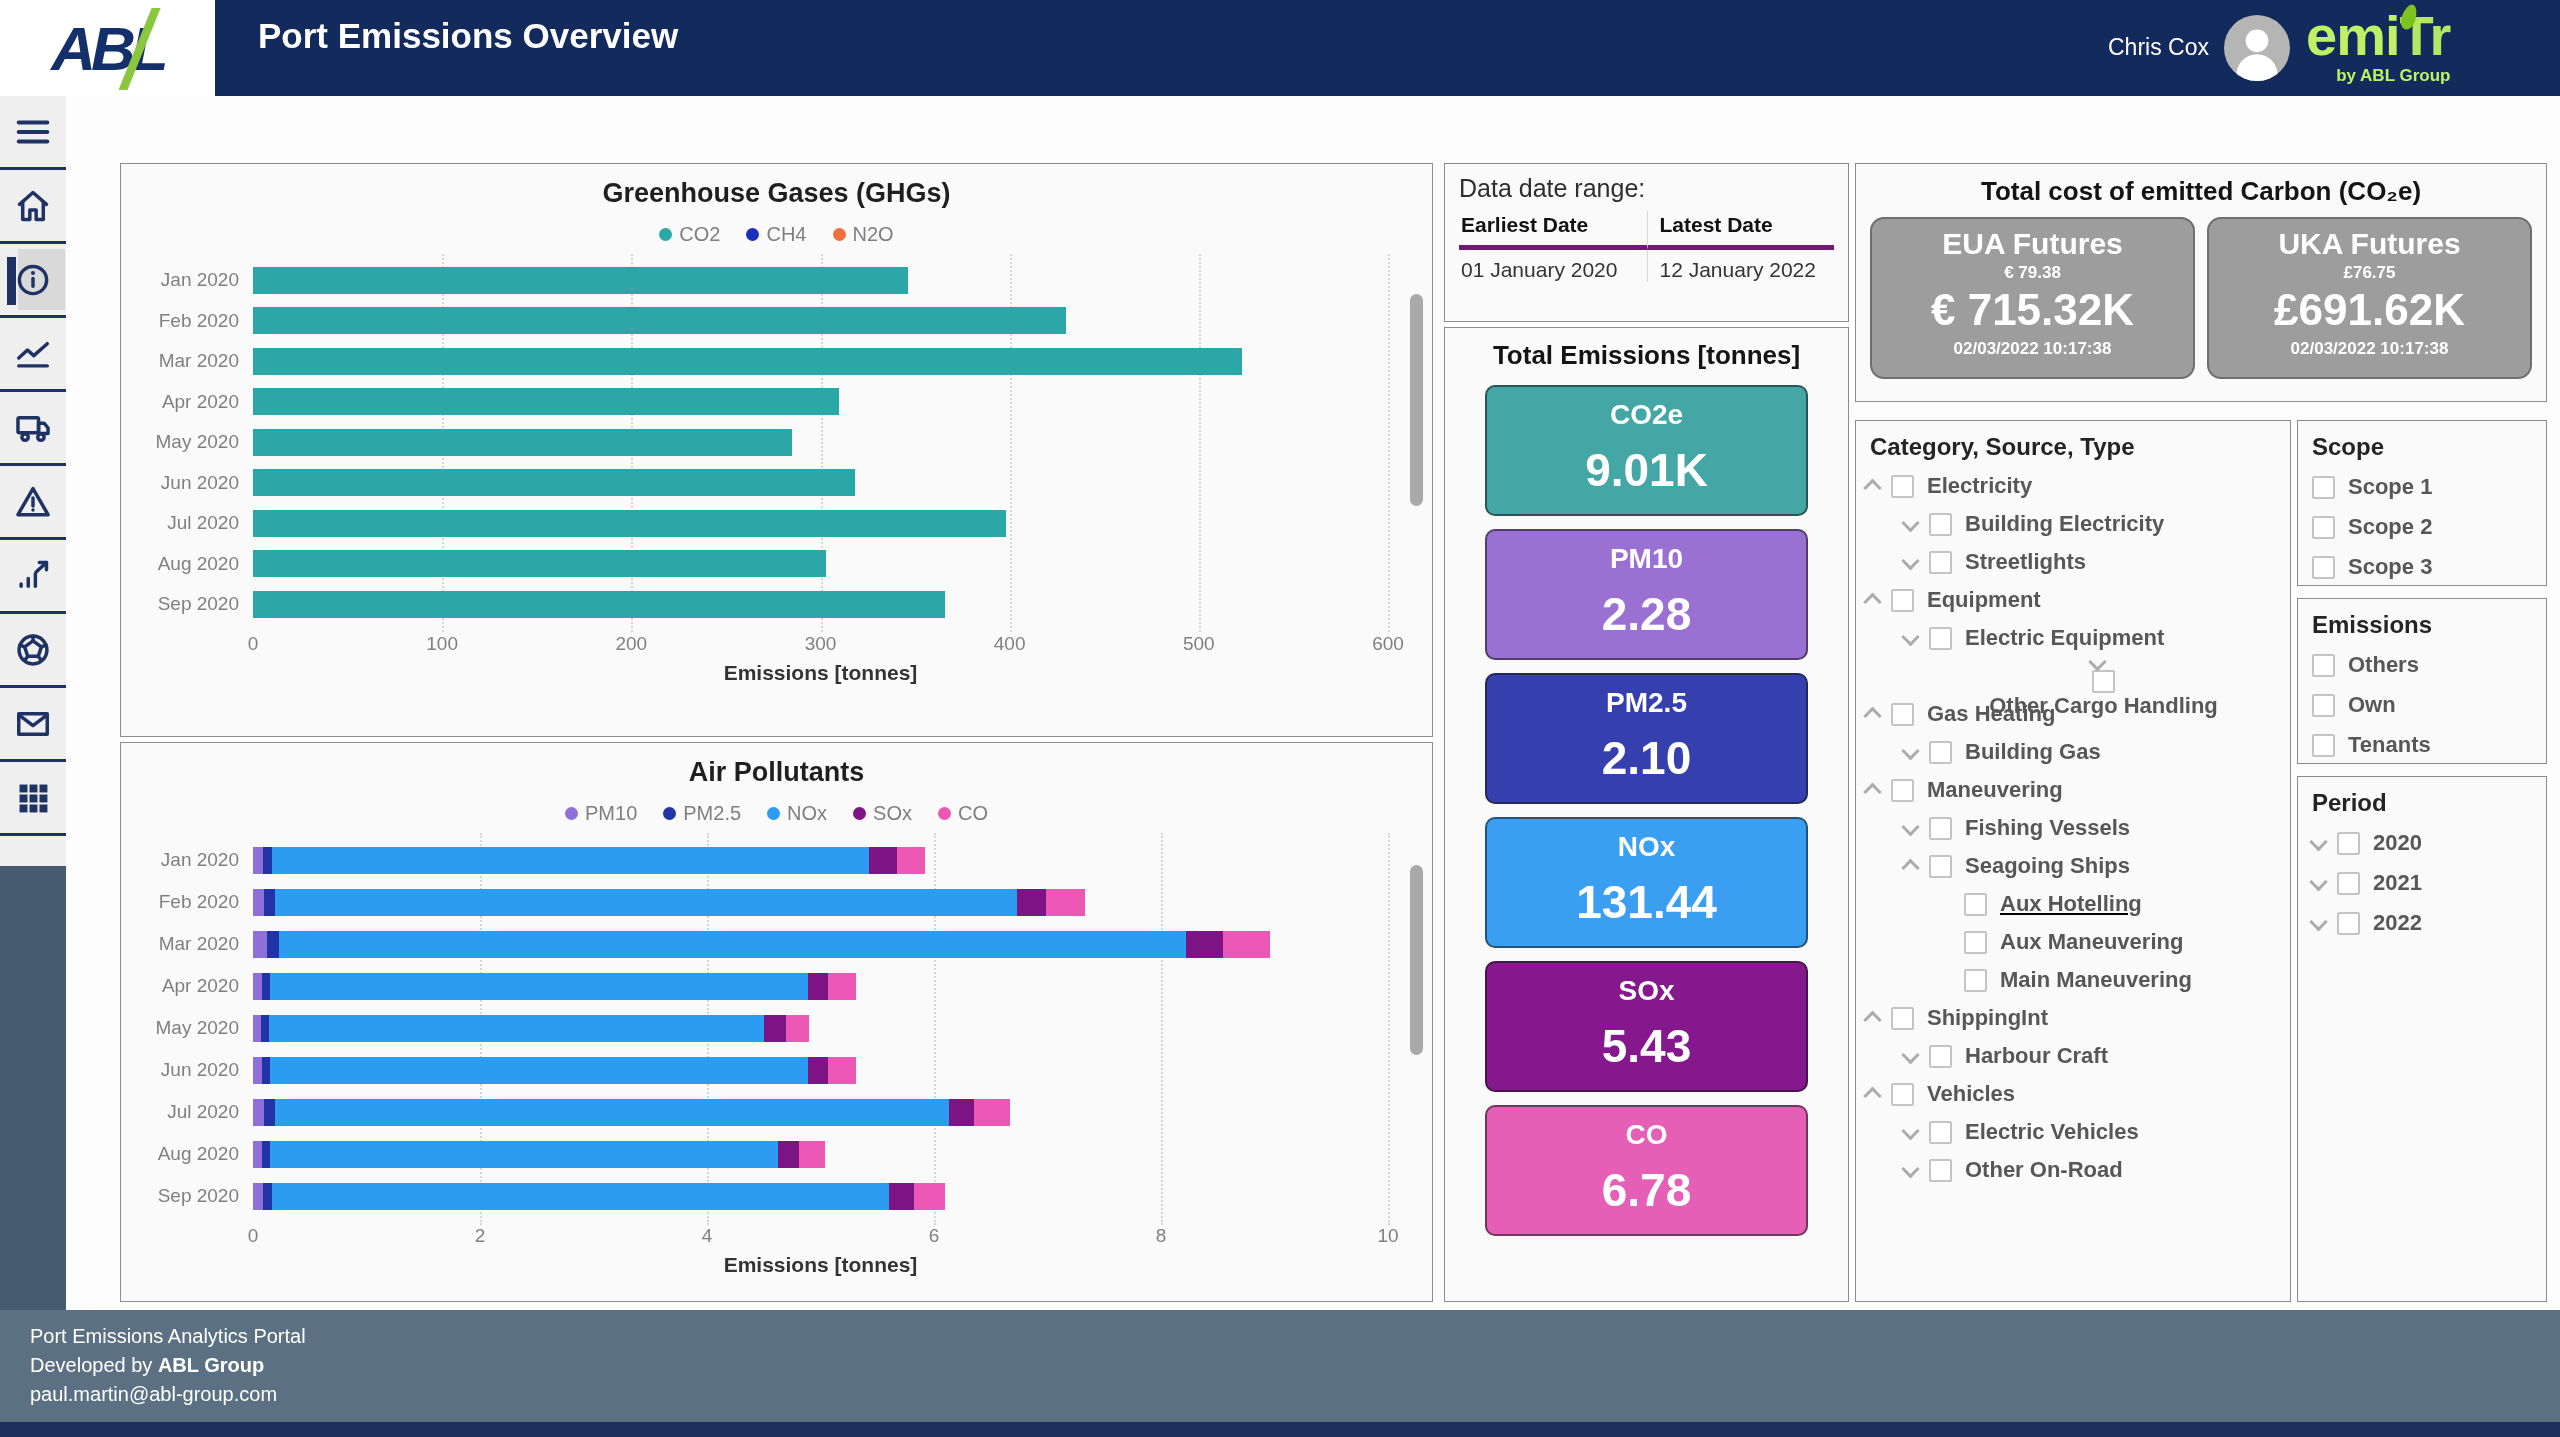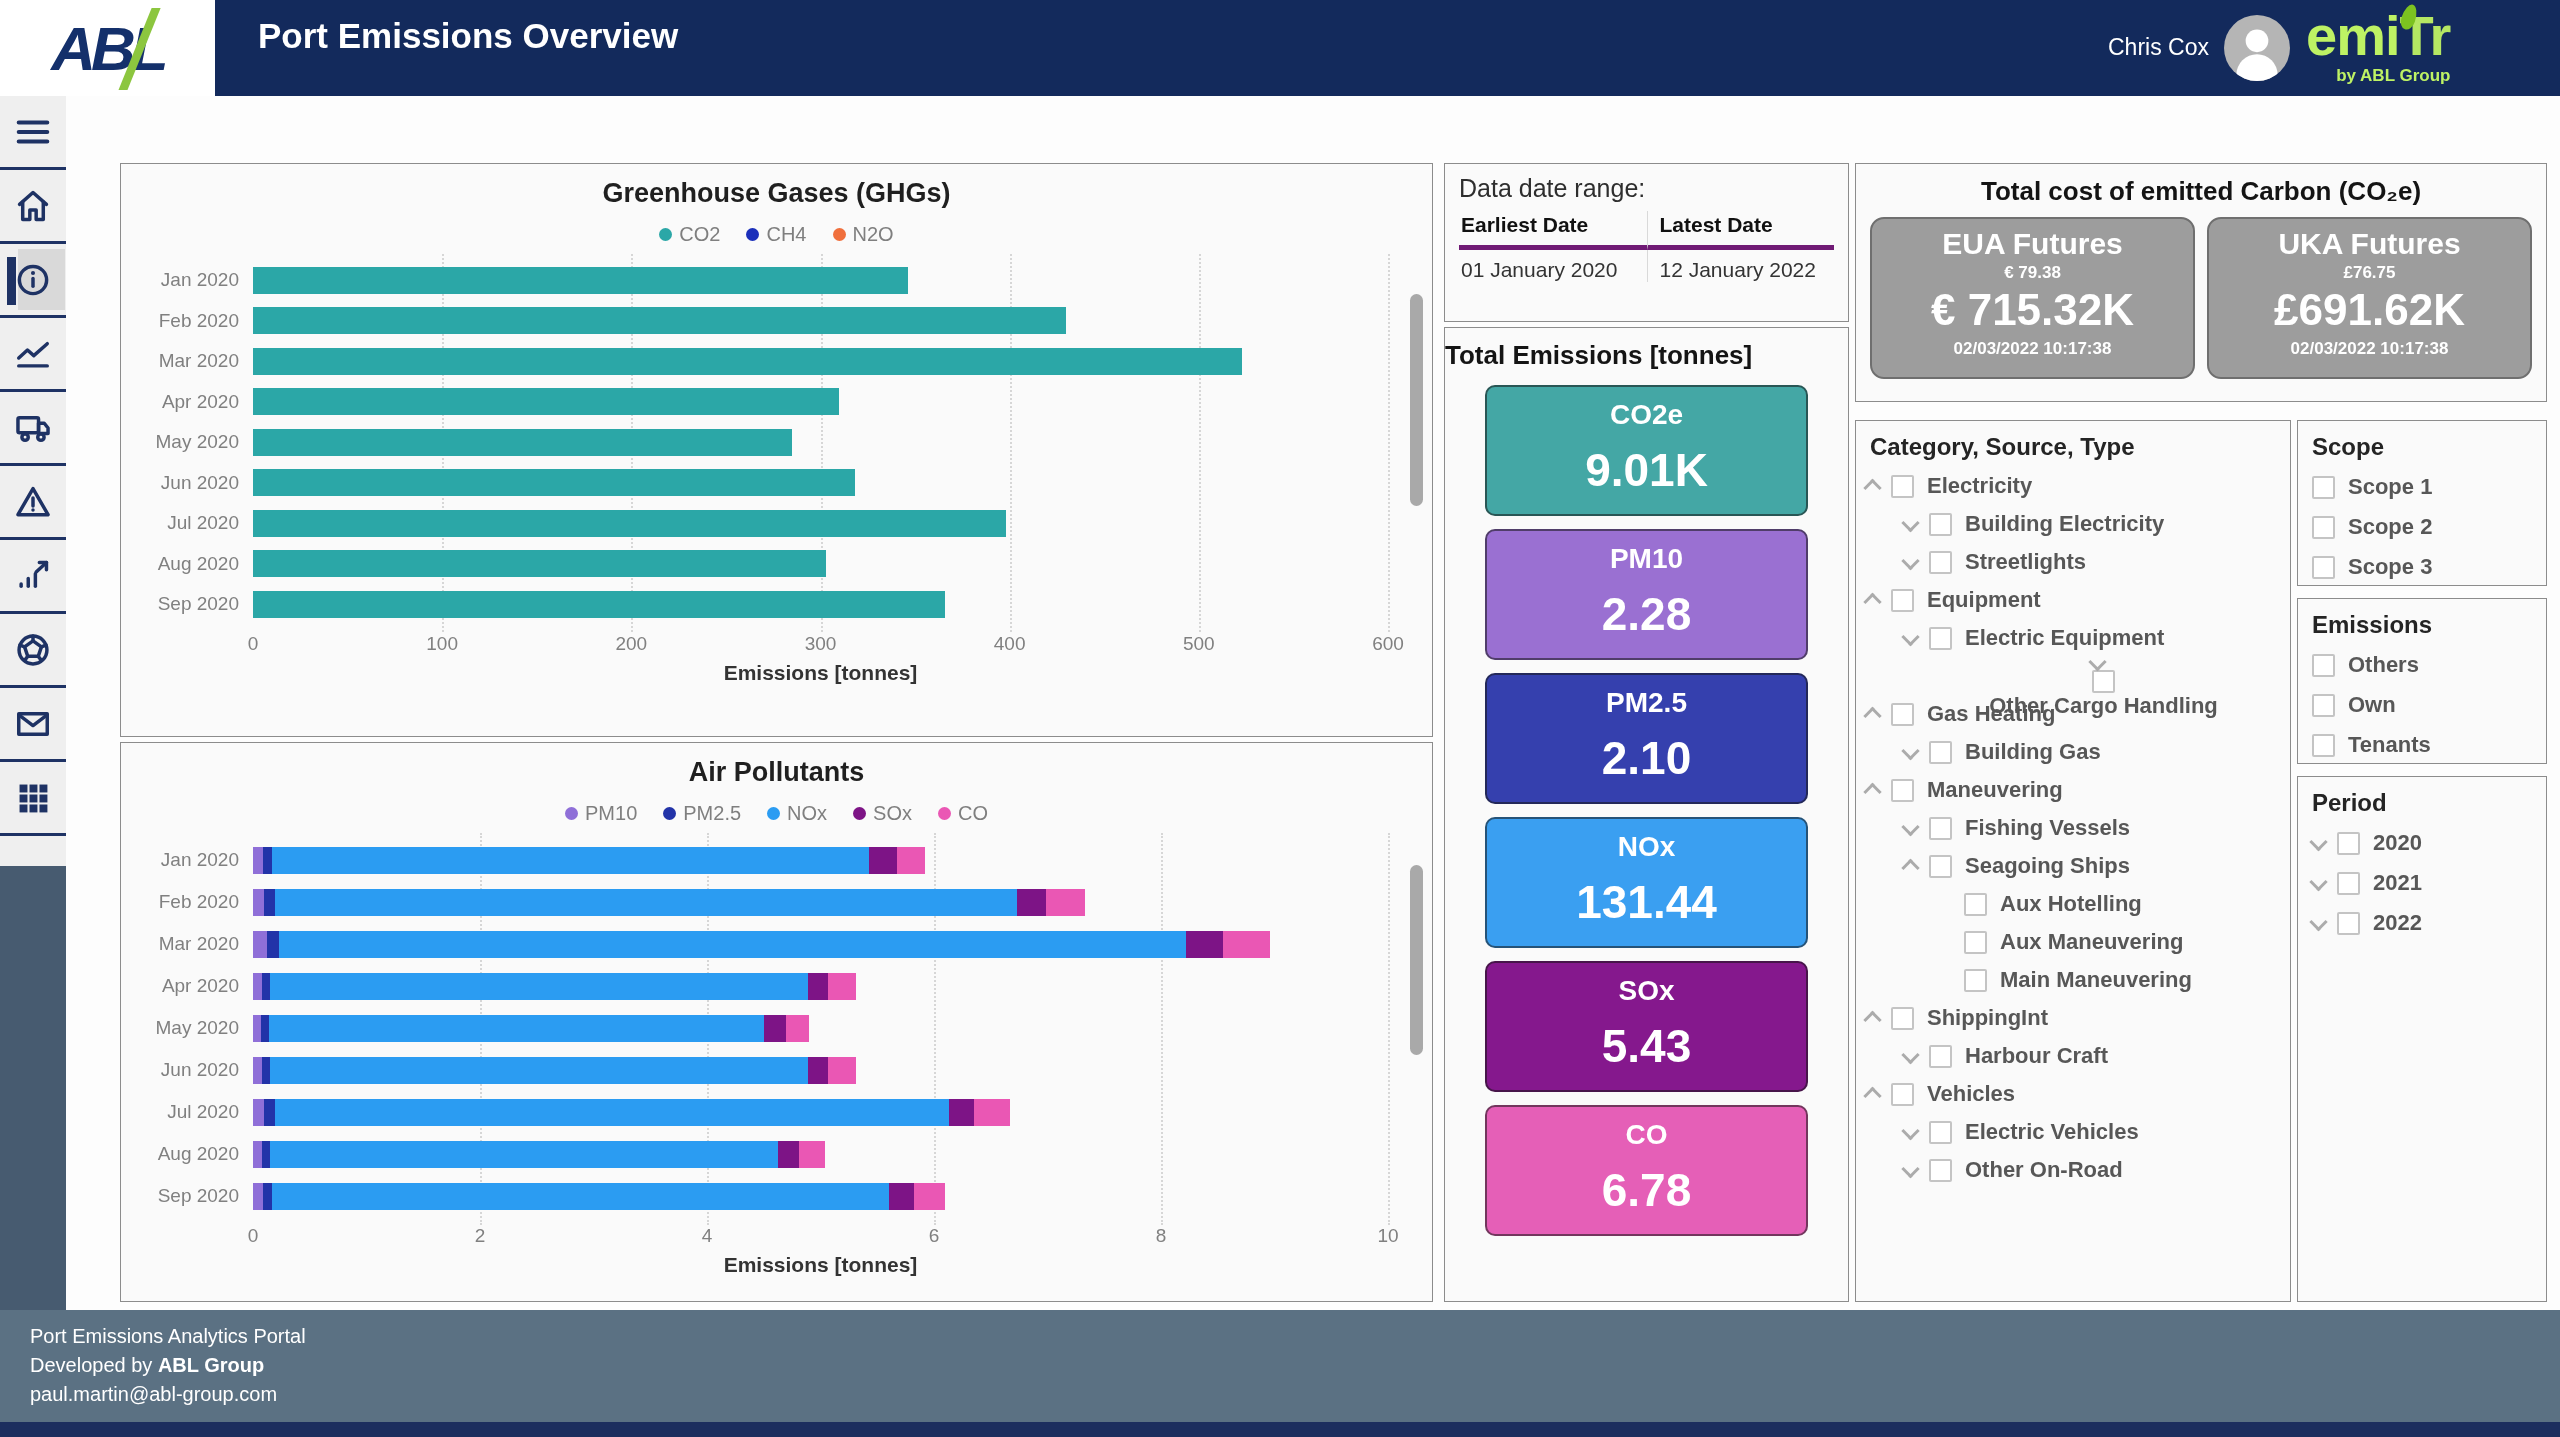--- a/index.html
+++ b/index.html
@@ -78,21 +78,21 @@
 
   
   .dr-title { font-size:25px; color:#2e2e2e; padding:10px 14px 8px 14px; }
   .dr-grid { display:grid; grid-template-columns:1fr 1fr; margin:0 14px; }
   .dr-h { font-size:21px; font-weight:700; color:#111; padding:2px 0 8px 2px; border-bottom:5px solid #701a75; }
   .dr-h2 { border-left:1px solid #d9d9d9; padding-left:12px; }
   .dr-v { font-size:21px; color:#333; padding:8px 0 0 2px; }
   .dr-v2 { border-left:1px solid #d9d9d9; padding-left:12px; }
 
   
-  .totals-title { margin:0; padding-top:12px; text-align:left; font-size:26px; font-weight:700; color:#141414; }
+  .totals-title { margin:0; padding-top:12px; text-align:center; font-size:26px; font-weight:700; color:#141414; }
   #totals-mount { display:flex; flex-direction:column; gap:13px; padding:14px 40px 0 40px; }
   .tcard { height:131px; border-radius:10px; border:2px solid rgba(20,20,20,.55);
     color:#fff; text-align:center; }
   .tcard-lbl { font-size:28px; font-weight:700; margin-top:12px; }
   .tcard-val { font-size:46px; font-weight:700; margin-top:12px; }
 
   
   .cost-title { margin:0; padding-top:12px; text-align:center; font-size:26px; font-weight:700; color:#141414; }
   #cost-mount { display:flex; gap:12px; padding:10px 14px 0 14px; }
   .ccard { flex:1; height:162px; background:#9d9d9d; border:2px solid #6f6f6f; border-radius:14px;
@@ -606,21 +606,21 @@
         <div class="tree-row" style="padding-left: 48px;">
           <span class="chev down"></span>
           <span class="cb"></span>
           <span class="opt-lbl">Fishing Vessels</span>
         </div>
         <div class="tree-row" style="padding-left: 48px;">
           <span class="chev up"></span>
           <span class="cb"></span>
           <span class="opt-lbl">Seagoing Ships</span>
         </div>
-        <div class="tree-row" style="padding-left: 96px;">
+        <div class="tree-row" style="padding-left: 96px; text-decoration: underline;">
           <span class="cb"></span>
           <span class="opt-lbl">Aux Hotelling</span>
         </div>
         <div class="tree-row" style="padding-left: 96px;">
           <span class="cb"></span>
           <span class="opt-lbl">Aux Maneuvering</span>
         </div>
         <div class="tree-row" style="padding-left: 96px;">
           <span class="cb"></span>
           <span class="opt-lbl">Main Maneuvering</span>

